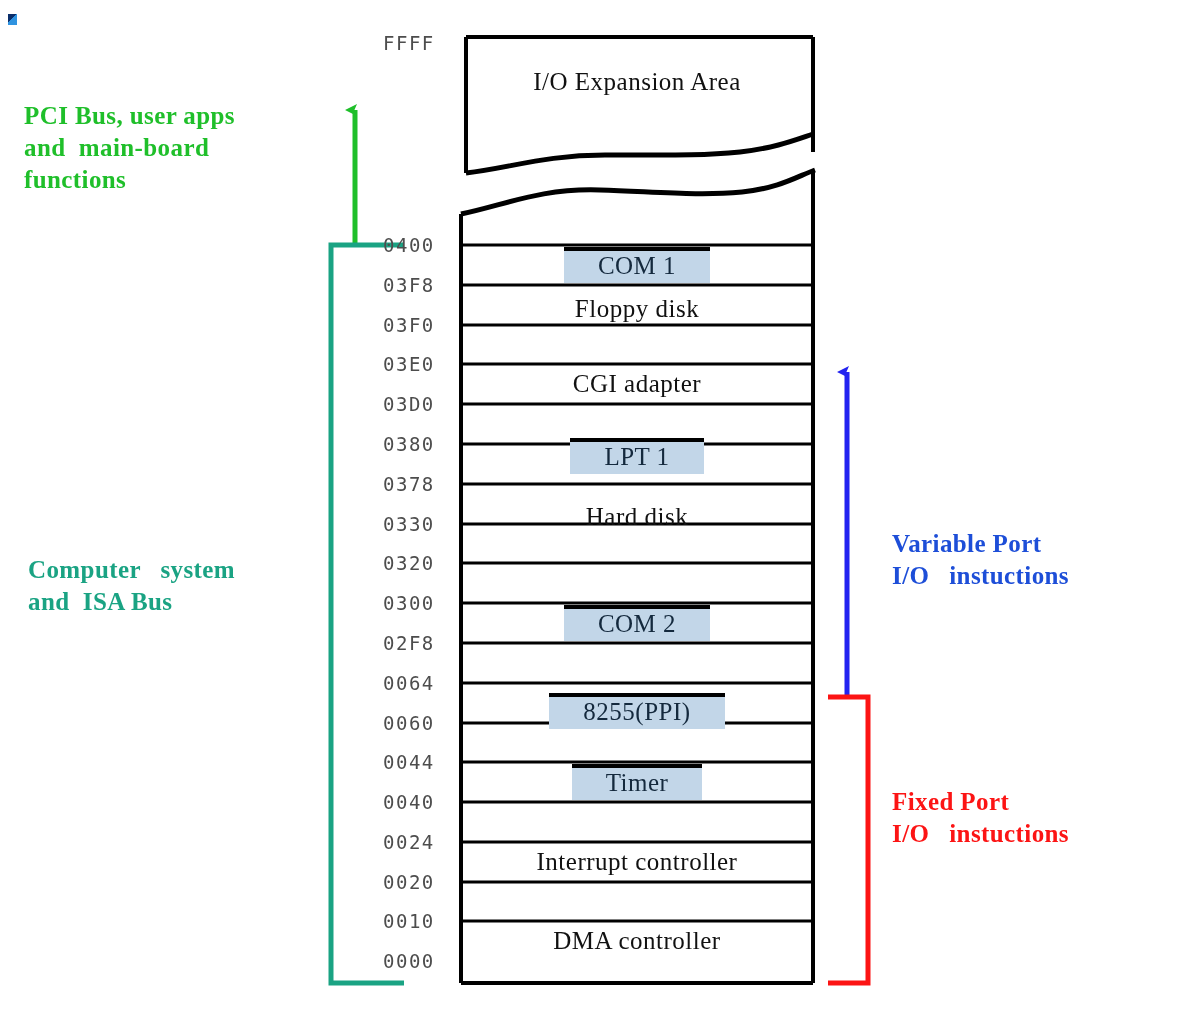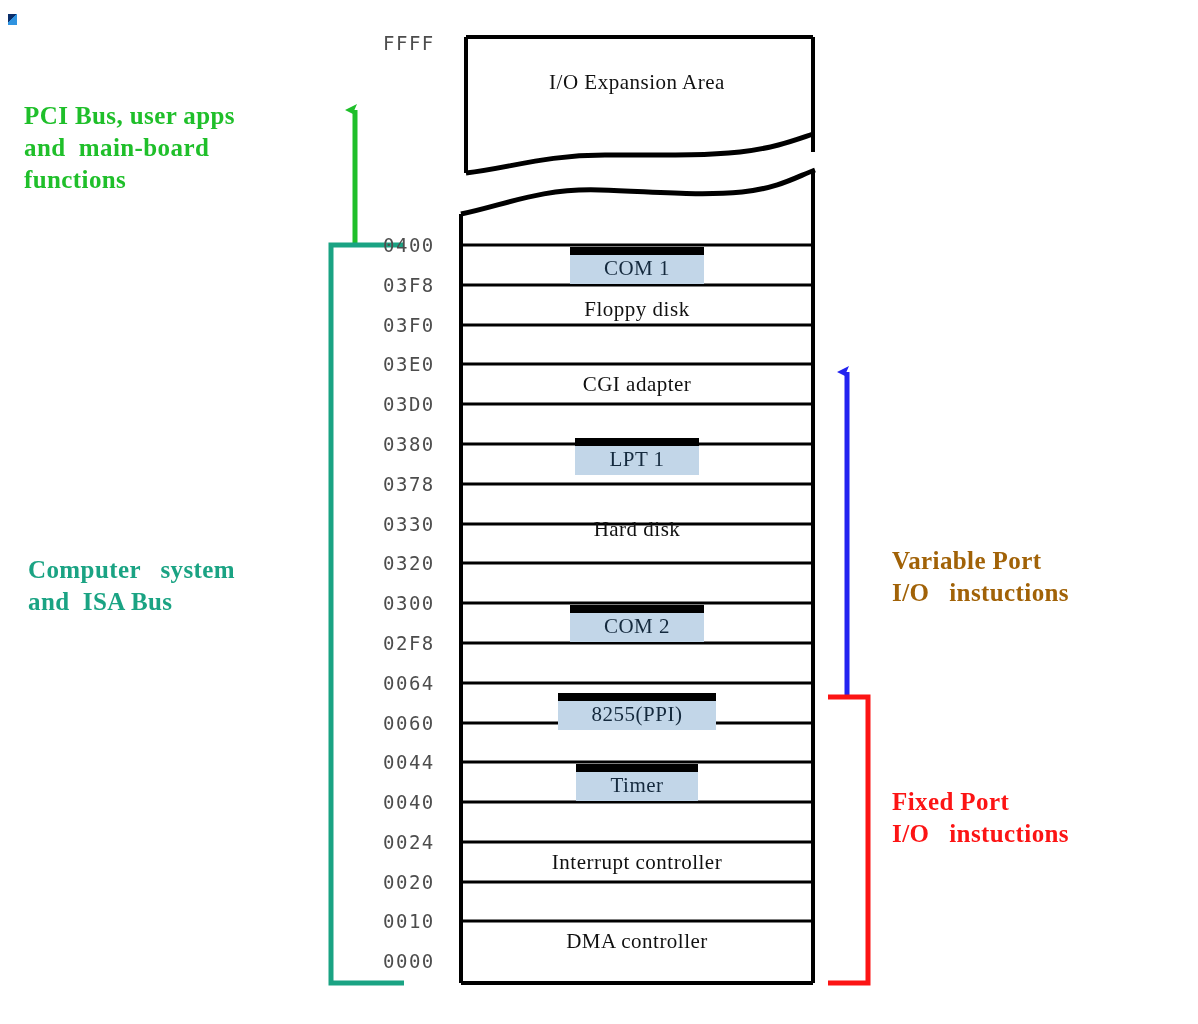--- a/index.html
+++ b/index.html
@@ -15,31 +15,31 @@
   .addr{position:absolute;right:0;width:72px;text-align:left;
         font-family:"DejaVu Sans Mono","Liberation Mono",monospace;
         font-size:19px;letter-spacing:1.5px;color:#4d4d4d;
         line-height:1;white-space:nowrap;}
   #addr-col{position:absolute;left:320px;top:0;width:135px;height:1024px;}
 
   
   #map{position:absolute;left:461px;top:0;width:352px;height:1024px;}
   .row{position:absolute;left:0;width:352px;
        display:flex;align-items:center;justify-content:center;}
-  .row .lbl{font-size:21px;color:#111;white-space:nowrap;letter-spacing:0.5px;}
-  .row.hl .lbl{background:#c2d6e8;border-top:8px solid #000000;
+  .row .lbl{font-size:25px;color:#111;white-space:nowrap;letter-spacing:0.5px;}
+  .row.hl .lbl{background:#c2d6e8;border-top:4px solid #000000;
                color:#14293d;padding:1px 34px 3px 34px;display:inline-block;}
 
   
   .note{position:absolute;white-space:pre;line-height:1.28;
         font-weight:bold;letter-spacing:0.4px;}
   #note-pci{left:24px;top:100px;font-size:25px;color:#1fbf2a;}
   #note-isa{left:28px;top:554px;font-size:25px;color:#1aa383;}
   #note-fixedio{left:886px;top:72px;font-size:29px;color:#000;}
-  #note-varport{left:892px;top:528px;font-size:25px;color:#a16207;margin-top:17px;}
+  #note-varport{left:892px;top:528px;font-size:25px;color:#1d4ed8;}
   #note-fixedport{left:892px;top:786px;font-size:25px;color:#fc1414;}
 
   #corner-dot{position:absolute;left:8px;top:14px;width:9px;height:11px;
               background:linear-gradient(135deg,#0a2e6b 0 45%,#2f93e0 45% 100%);}
 </style>
 </head>
 <body>
 
 <div id="stage">
 
@@ -163,21 +163,21 @@
       </div>
 
     <div class="row hl" style="top:444px;height:24px">
       <span class="lbl">LPT 1</span>
       </div>
 
     <div class="row" style="top:484px;height:40px">
       <span class="lbl"></span>
       </div>
 
-    <div class="row" style="top:516px;height:26px">
+    <div class="row" style="top:504px;height:26px">
       <span class="lbl">Hard   disk</span>
       </div>
 
     <div class="row" style="top:563px;height:40px">
       <span class="lbl"></span>
       </div>
 
     <div class="row hl" style="top:603px;height:40px">
       <span class="lbl">COM 2</span>
       </div>

